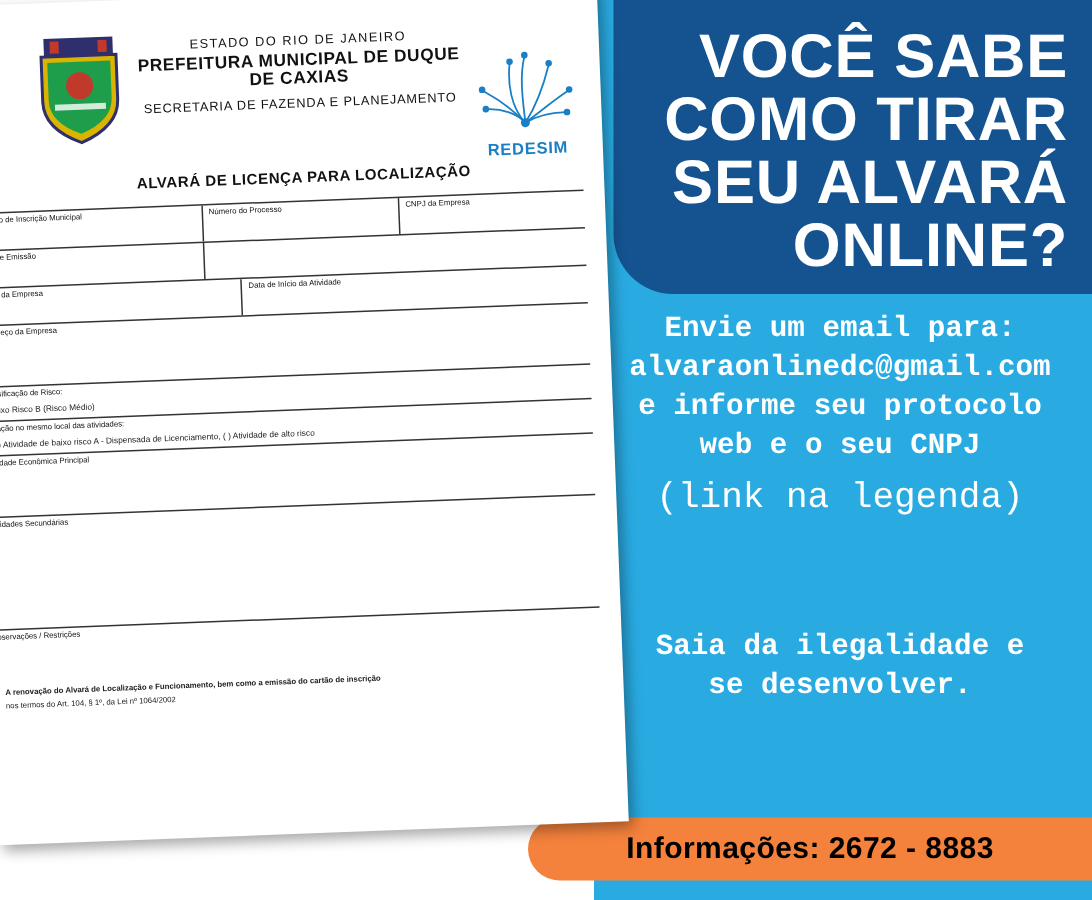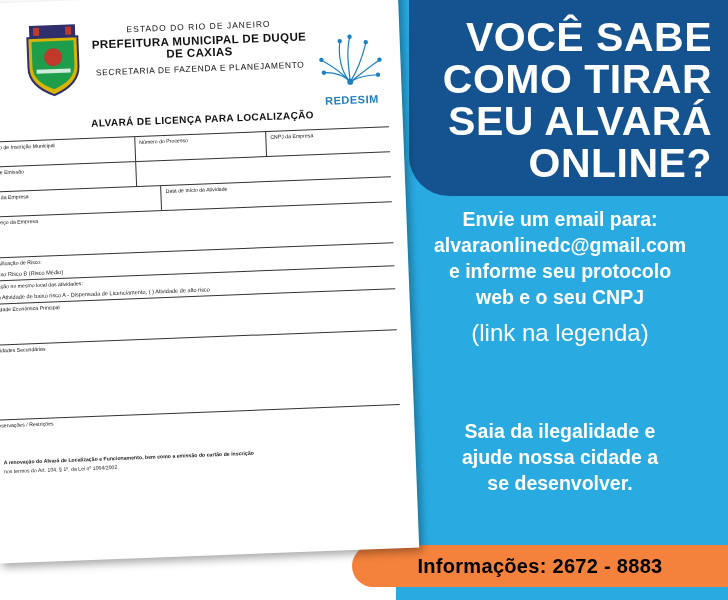--- a/index.html
+++ b/index.html
@@ -39,21 +39,21 @@
   .hl3{top:100px;margin-left:11px;}
   .hl4{top:142px;}
 
   
   .cyan-text{
     position:absolute;left:400px;width:320px;text-align:center;color:#ffffff;
   }
   .blk1{top:206px;}
   .blk2{top:320px;}
   .blk3{top:418px;}
-  .line{font-weight:bold;font-size:19.5px;line-height:26px;}
+  .line{font-weight:bold;font-size:19.5px;line-height:26px;font-family:Liberation Mono, monospace;}
   .line.small{font-weight:normal;font-size:24px;}
 
   
   .orange-pill{
     position:absolute;left:352px;top:545px;width:376px;height:42px;
     background:#f4823c;border-top-left-radius:21px;border-bottom-left-radius:21px;
     display:flex;align-items:center;justify-content:center;
   }
   .orange-pill span{
     color:#000000;font-weight:bold;font-size:20px;letter-spacing:.3px;
@@ -139,21 +139,20 @@
     <div class="line">e informe seu protocolo</div>
     <div class="line">web e o seu CNPJ</div>
   </div>
 
   <div class="cyan-text blk2">
     <div class="line small">(link na legenda)</div>
   </div>
 
   <div class="cyan-text blk3">
     <div class="line">Saia da ilegalidade e</div>
-    <div class="line">ajude nossa cidade a</div>
     <div class="line">se desenvolver.</div>
   </div>
 
   <div class="orange-pill">
     <span>Informações: 2672 - 8883</span>
   </div>
 
   <div class="doc">
     <div class="doc-inner">
 

